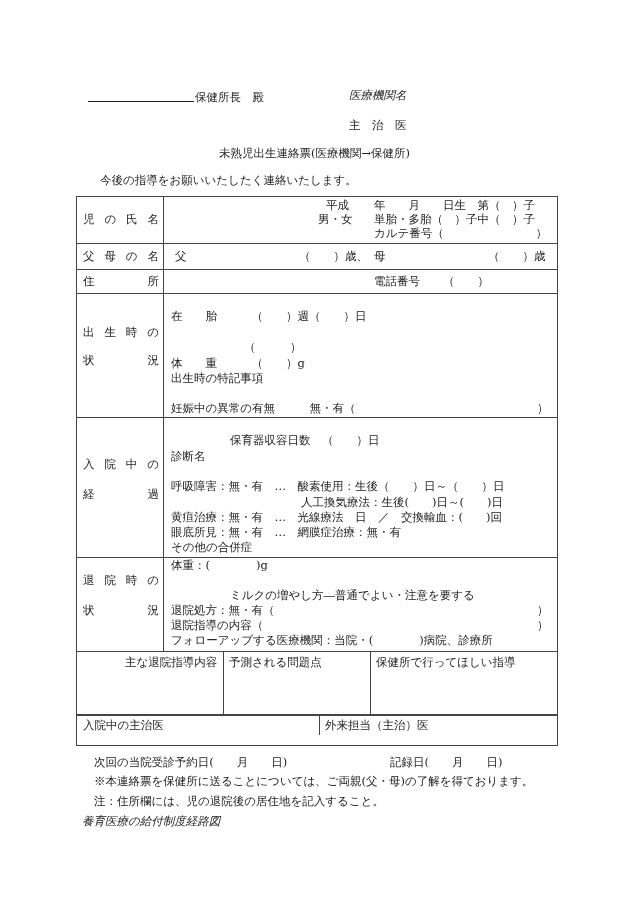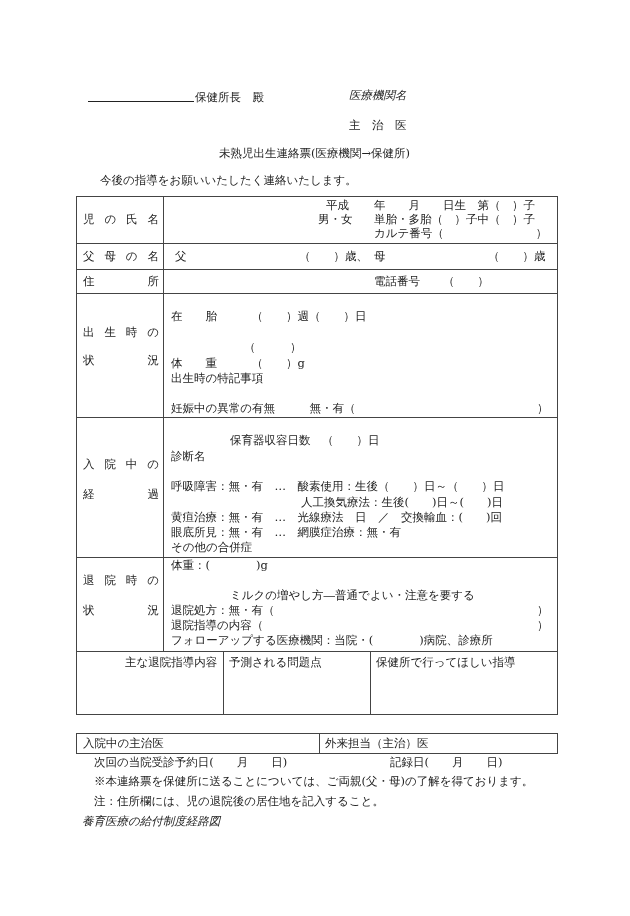--- a/index.html
+++ b/index.html
@@ -123,21 +123,21 @@
   <div class="abs" style="left:94px;top:438px;">フォローアップする医療機関：当院・(　　　　)病院、診療所</div>
 
   <div class="abs" style="left:6px;top:460px;margin-left:42px;">主な退院指導内容</div>
   <div class="abs" style="left:152px;top:460px;">予測される問題点</div>
   <div class="abs" style="left:299px;top:460px;">保健所で行ってほしい指導</div>
   <div style="position:absolute;left:0;top:474px;width:146px;height:44px;"></div>
   <div style="position:absolute;left:147px;top:474px;width:146px;height:44px;"></div>
   <div style="position:absolute;left:294px;top:474px;width:186px;height:44px;"></div>
 </div>
 
-<div class="tbl" style="left:76px;top:733px;width:482px;height:21px;">
+<div class="tbl" style="left:76px;top:715px;width:482px;height:31px;">
   <div class="vl" style="left:242px;top:0;height:19px;"></div>
   <div class="abs" style="left:6px;top:4px;">入院中の主治医</div>
   <div class="abs" style="left:248px;top:4px;">外来担当（主治）医</div>
 </div>
 
 <div class="abs" style="left:94px;top:757px;">次回の当院受診予約日(　　月　　日)</div>
 <div class="abs" style="left:390px;top:757px;">記録日(　　月　　日)</div>
 <div class="abs" style="left:94px;top:776px;">※本連絡票を保健所に送ることについては、ご両親(父・母)の了解を得ております。</div>
 <div class="abs" style="left:94px;top:796px;text-align:center;">注：住所欄には、児の退院後の居住地を記入すること。</div>
 <div class="abs" style="left:82px;top:816px;font-style:italic;">養育医療の給付制度経路図</div>

